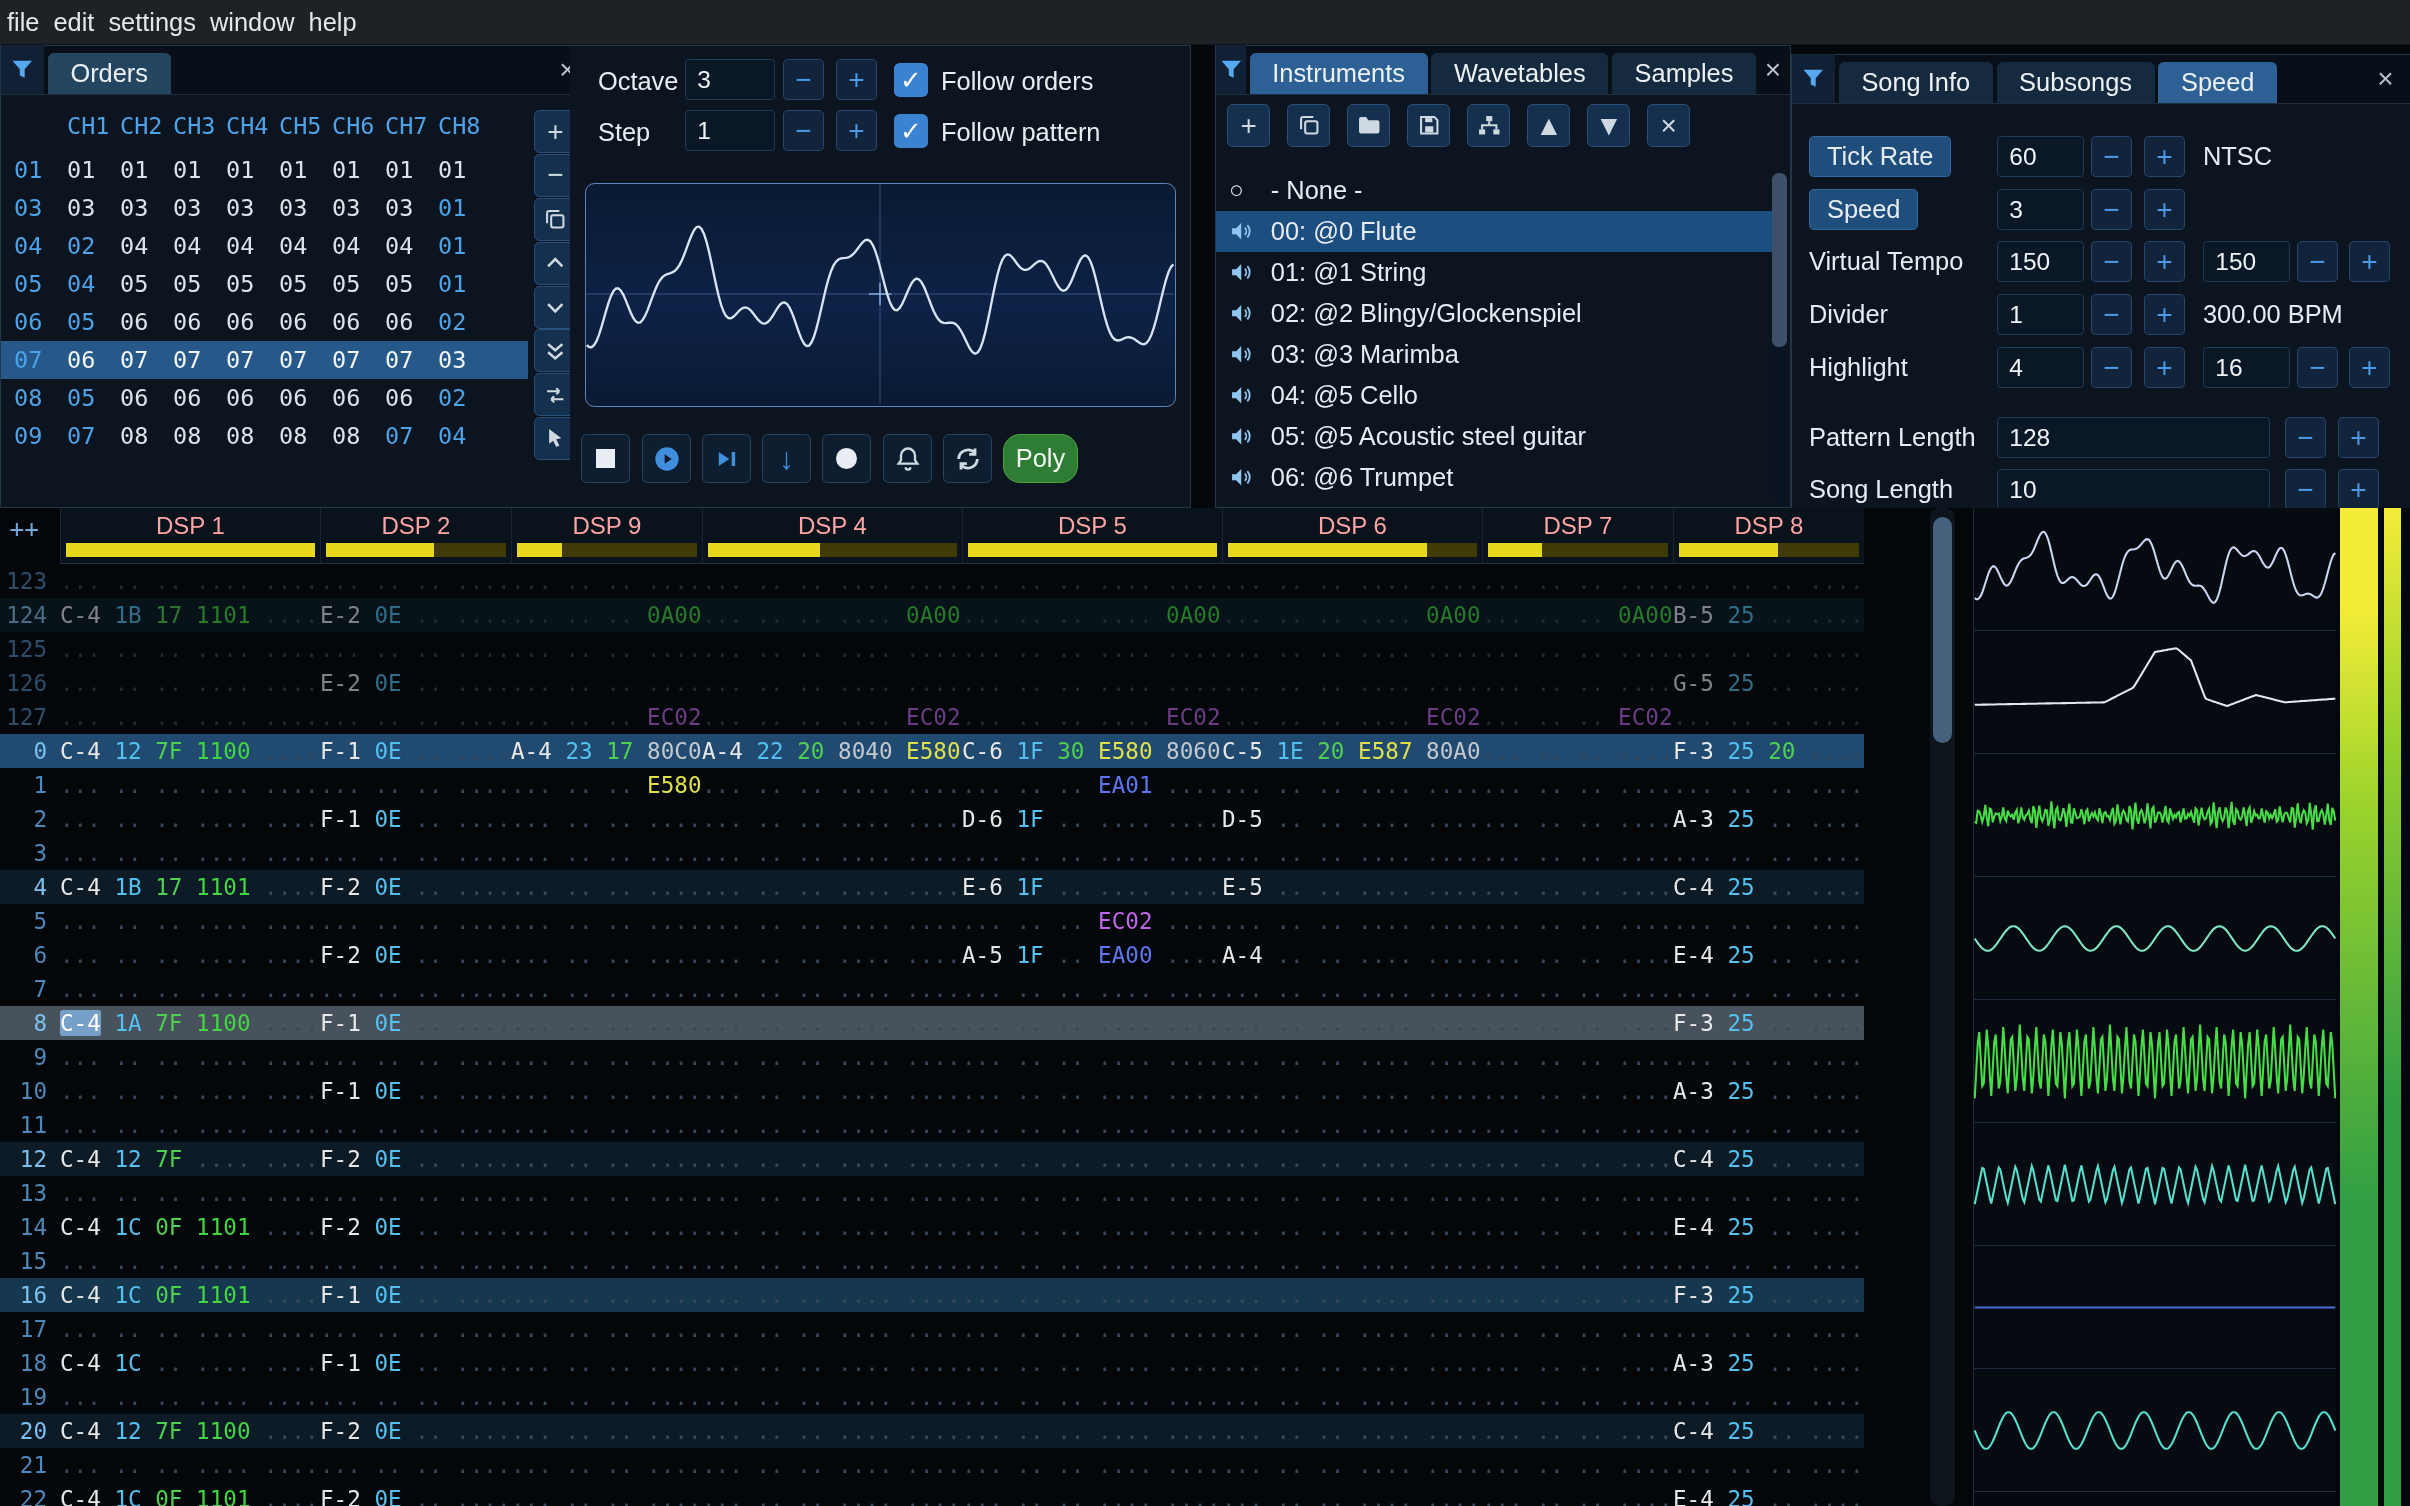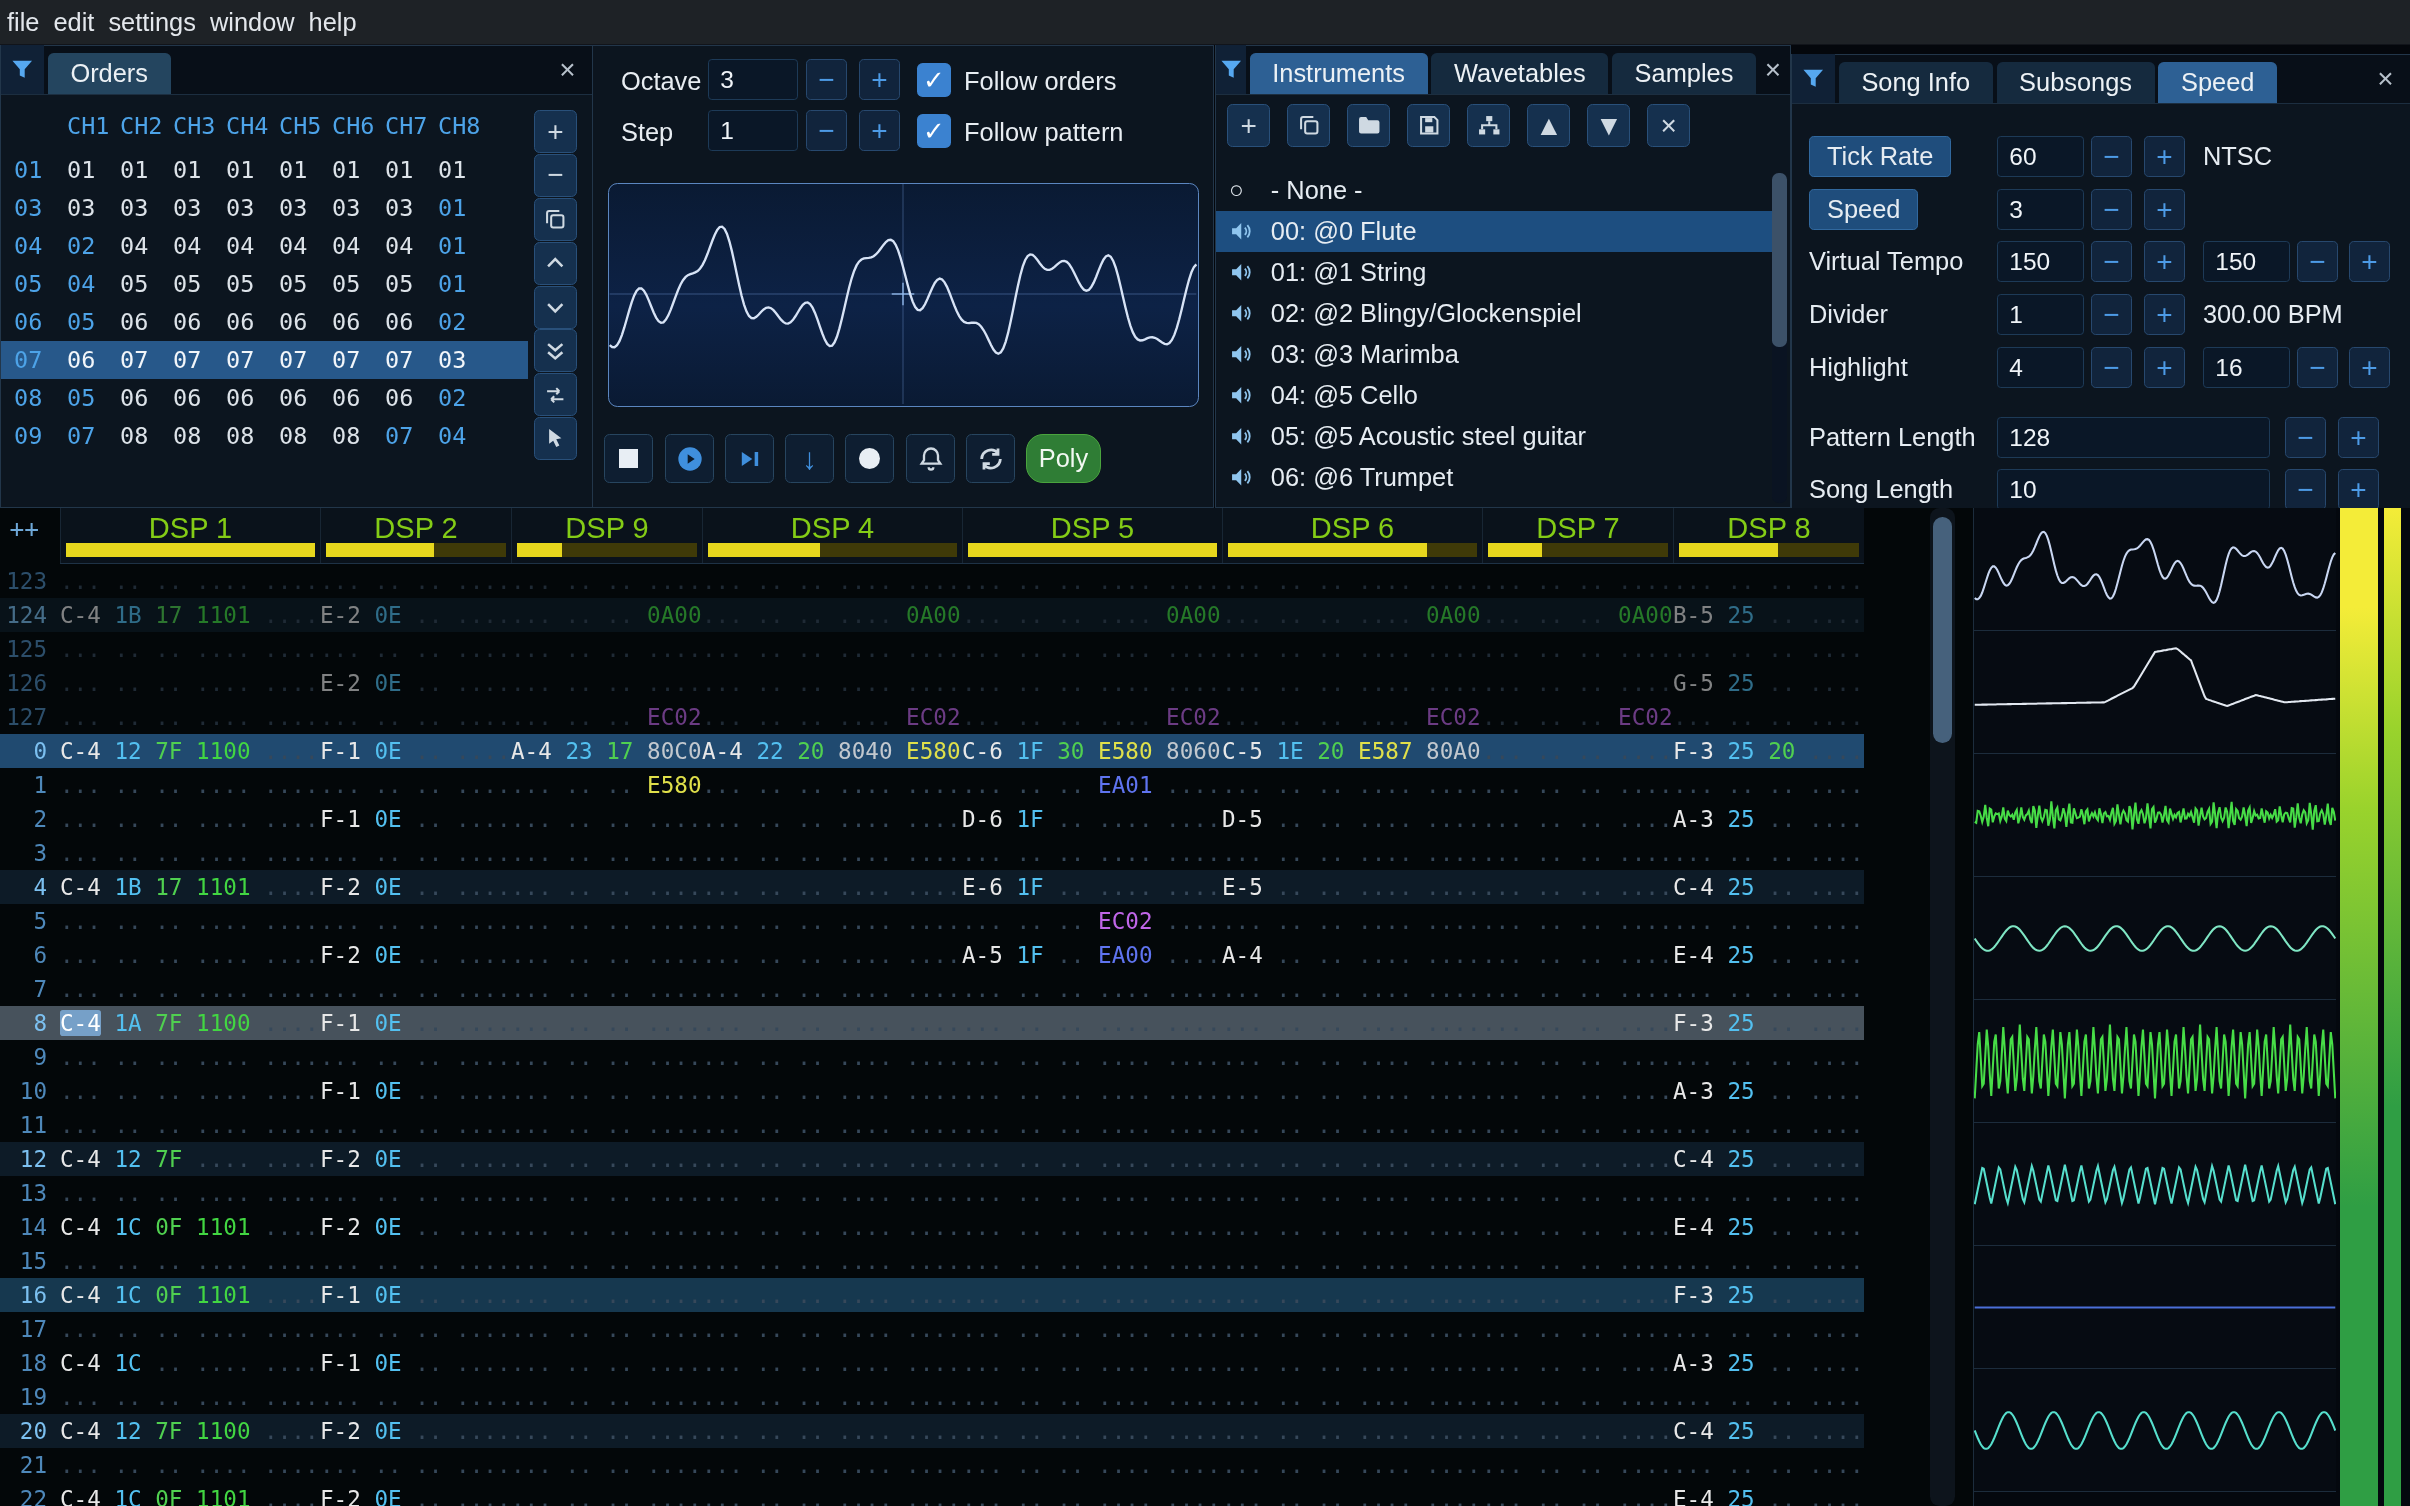--- a/index.html
+++ b/index.html
@@ -32,21 +32,21 @@
   .orow{height:38px;line-height:38px;white-space:nowrap}
   .orow.sel{background:#27588a}
   .olabel{display:inline-block;width:66px;padding-left:13px;color:#4da3e8}
   .oval{display:inline-block;width:53px;color:#dde3e9}
   .oval.alt{color:#4da3e8}
   .orow.sel .oval,.orow.sel .oval.alt{color:#f2f6fa}
   #orders-toolbar{position:absolute;left:533px;top:64px;display:flex;flex-direction:column;gap:0.9px}
   .obtn,.ibtn{width:43px;height:43px;background:#15304e;border:0.9px solid #29507a;border-radius:5.6px;display:flex;align-items:center;justify-content:center;color:#cfd9e2}
 
   
-  #center-win{left:593px;top:45px;width:621px;height:463px;border-left:none}
+  #center-win{left:570px;top:45px;width:621px;height:463px;border-left:none}
   .ctl-label{position:absolute;font-size:25.4px;color:#e8edf2}
   .inp{position:absolute;height:41px;background:#0a1727;border:0.9px solid #1d3a57;border-radius:3.8px;font-size:24.5px;line-height:40px;padding-left:11.3px;color:#f0f4f8}
   .spin{position:absolute;width:41px;height:41px;background:#11243c;border:0.9px solid #27486e;border-radius:4.7px;color:#4d9be6;font-size:28px;display:flex;align-items:center;justify-content:center}
   .cb{position:absolute;width:34px;height:34px;background:#3b82d0;border-radius:5.6px;color:#fff;font-size:26px;display:flex;align-items:center;justify-content:center}
   #osc-box{position:absolute;left:15px;top:137px;width:591px;height:224px;background:linear-gradient(180deg,#0a1a33 0%,#0d2246 55%,#0a1a33 100%);border:1.9px solid #5b86c0;border-radius:9.4px;overflow:hidden}
   #transport{position:absolute;left:0;top:388px;width:621px;height:49px}
   .t-btn{position:absolute;width:49px;height:49px;background:#0e1e31;border:0.9px solid #27455f;border-radius:5.6px;display:flex;align-items:center;justify-content:center;color:#cfd9e2}
   .t-btn .isvg{width:28px;height:28px}
   .sq{width:19px;height:19px;background:#e8eef4}
   .dot{width:21px;height:21px;border-radius:50%;background:#e8eef4}
@@ -75,21 +75,21 @@
   .sbtn{position:absolute;top:0;width:41px;height:41px;background:#11243c;border:0.9px solid #27486e;border-radius:4.7px;color:#4d9be6;font-size:28px;display:flex;align-items:center;justify-content:center}
   .stext{position:absolute;top:0;height:41px;display:flex;align-items:center;font-size:25.4px;color:#e6ecf2;white-space:nowrap}
 
   
   #pattern-area{position:absolute;left:0;top:508px;width:1973px;height:998px;background:#030709;overflow:hidden}
   #pat-corner{position:absolute;left:9.4px;top:5.6px;font-family:"DejaVu Sans Mono",monospace;font-size:24.5px;color:#6fa8d8}
   #pat-head{position:absolute;left:60px;top:0;height:56px;display:flex;border-bottom:0.9px solid #1e3246}
   .phcol{position:relative;background:#0a121b;border-left:0.9px solid #182634}
   .phcol.w5{width:260px}
   .phcol.w4{width:191px}
-  .phname{text-align:center;font-size:29px;margin-top:3.8px;color:#84cc16}
+  .phname{text-align:center;font-size:24px;margin-top:3.8px;color:#fca5a5}
   .phmeter{position:absolute;left:4.7px;right:4.7px;bottom:5.6px;height:14px;background:#3f3a08}
   .phmeter>div{height:100%;background:#e7d71d}
   #pat-rows{position:absolute;left:0;top:56px;width:1864px;height:942px;overflow:hidden}
   .prow{height:34px;line-height:34px;font-size:22.6px;white-space:pre;font-family:"DejaVu Sans Mono",monospace;width:1864px}
   .prow.hl4{background:#0d1b27}
   .prow.hl16{background:#16384f}
   .prow.play{background:#204a70}
   .prow.currow{background:#47525c}
   .prow.prev{opacity:.55}
   .rn{display:inline-block;width:60px;padding-right:13px;text-align:right;color:#4e88ba;vertical-align:top}

